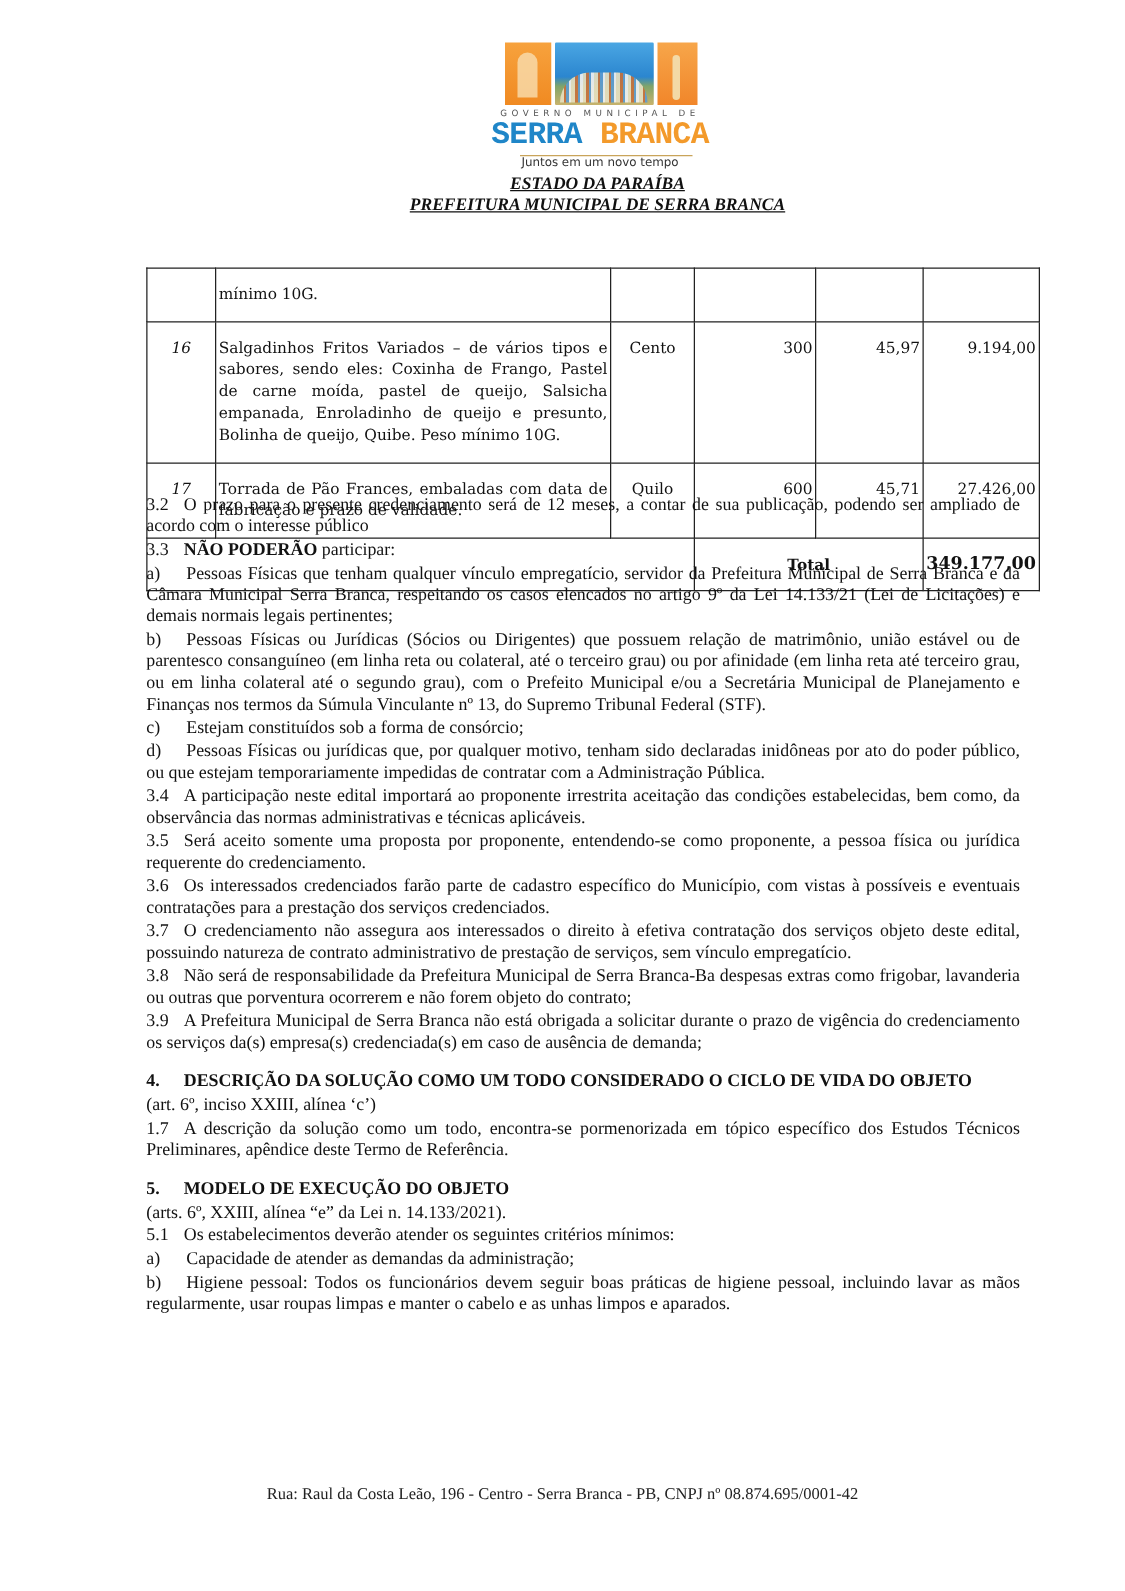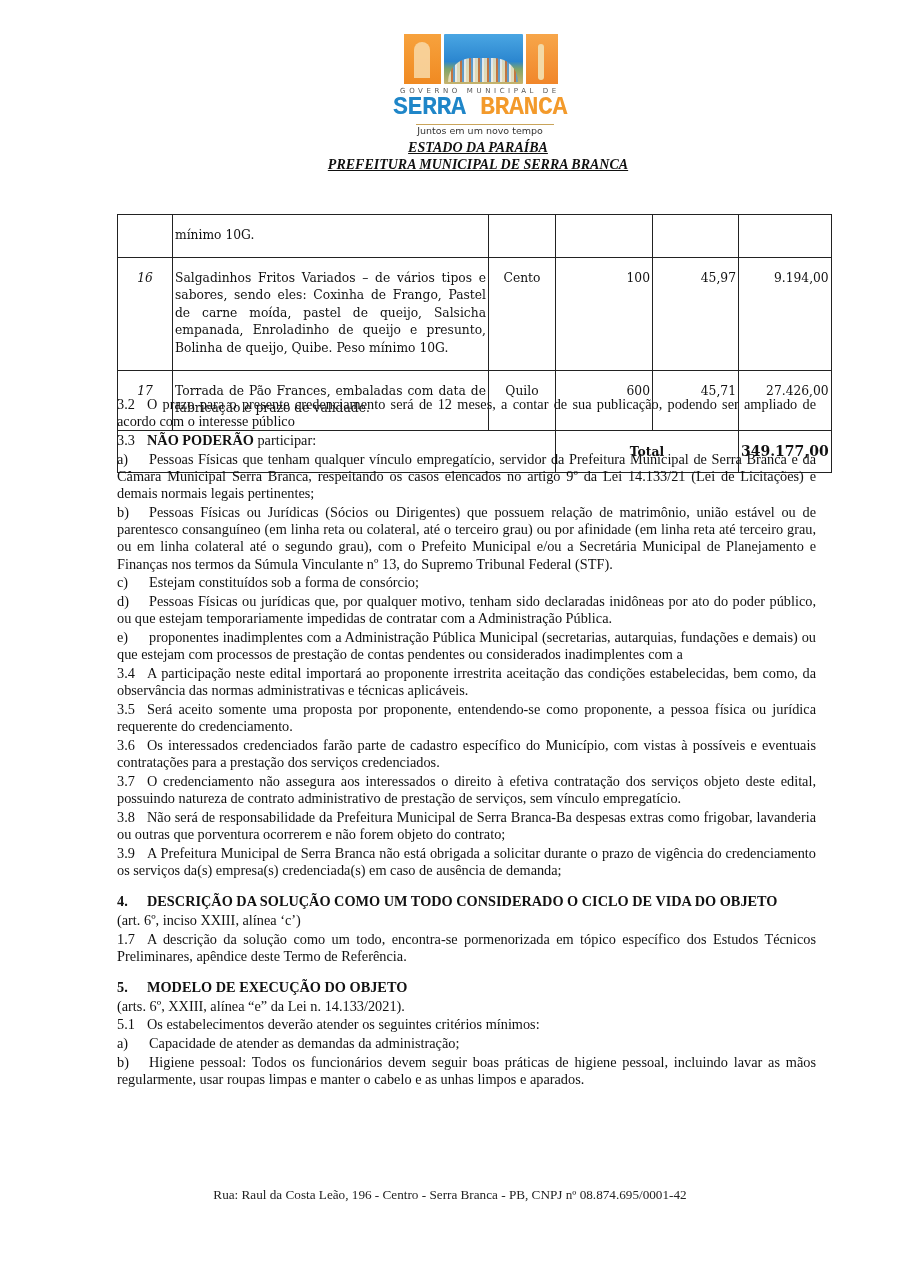--- a/index.html
+++ b/index.html
@@ -80,21 +80,21 @@
       <td class="c2">mínimo 10G.</td>
       <td class="c3"></td>
       <td class="c4"></td>
       <td class="c5"></td>
       <td class="c6"></td>
     </tr>
     <tr class="row-h1">
       <td class="c1">16</td>
       <td class="c2">Salgadinhos Fritos Variados – de vários tipos e sabores, sendo eles: Coxinha de Frango, Pastel de carne moída, pastel de queijo, Salsicha empanada, Enroladinho de queijo e presunto, Bolinha de queijo, Quibe. Peso mínimo 10G.</td>
       <td class="c3">Cento</td>
-      <td class="c4">100</td>
+      <td class="c4">300</td>
       <td class="c5">45,97</td>
       <td class="c6">9.194,00</td>
     </tr>
     <tr class="row-h2">
       <td class="c1">17</td>
       <td class="c2">Torrada de Pão Frances, embaladas com data de fabricação e prazo de validade.</td>
       <td class="c3">Quilo</td>
       <td class="c4">600</td>
       <td class="c5">45,71</td>
       <td class="c6">27.426,00</td>
@@ -107,21 +107,20 @@
   </tbody>
     </table>
 
   <div class="body">
     <p><span class="num">3.2</span><span>O prazo para o presente credenciamento será de 12 meses, a contar de sua publicação, podendo ser ampliado de acordo com o interesse público</span></p>
     <p><span class="num">3.3</span><b>NÃO PODERÃO</b><span> participar:</span></p>
     <p><span class="num sub">a)</span><span>Pessoas Físicas que tenham qualquer vínculo empregatício, servidor da Prefeitura Municipal de Serra Branca e da Câmara Municipal Serra Branca, respeitando os casos elencados no artigo 9º da Lei 14.133/21 (Lei de Licitações) e demais normais legais pertinentes;</span></p>
     <p><span class="num sub">b)</span><span>Pessoas Físicas ou Jurídicas (Sócios ou Dirigentes) que possuem relação de matrimônio, união estável ou de parentesco consanguíneo (em linha reta ou colateral, até o terceiro grau) ou por afinidade (em linha reta até terceiro grau, ou em linha colateral até o segundo grau), com o Prefeito Municipal e/ou a Secretária Municipal de Planejamento e Finanças nos termos da Súmula Vinculante nº 13, do Supremo Tribunal Federal (STF).</span></p>
     <p><span class="num sub">c)</span><span>Estejam constituídos sob a forma de consórcio;</span></p>
     <p><span class="num sub">d)</span><span>Pessoas Físicas ou jurídicas que, por qualquer motivo, tenham sido declaradas inidôneas por ato do poder público, ou que estejam temporariamente impedidas de contratar com a Administração Pública.</span></p>
-    <p><span class="num sub">e)</span><span>proponentes inadimplentes com a Administração Pública Municipal (secretarias, autarquias, fundações e demais) ou que estejam com processos de prestação de contas pendentes ou considerados inadimplentes com a</span></p>
     <p><span class="num">3.4</span><span>A participação neste edital importará ao proponente irrestrita aceitação das condições estabelecidas, bem como, da observância das normas administrativas e técnicas aplicáveis.</span></p>
     <p><span class="num">3.5</span><span>Será aceito somente uma proposta por proponente, entendendo-se como proponente, a pessoa física ou jurídica requerente do credenciamento.</span></p>
     <p><span class="num">3.6</span><span>Os interessados credenciados farão parte de cadastro específico do Município, com vistas à possíveis e eventuais contratações para a prestação dos serviços credenciados.</span></p>
     <p><span class="num">3.7</span><span>O credenciamento não assegura aos interessados o direito à efetiva contratação dos serviços objeto deste edital, possuindo natureza de contrato administrativo de prestação de serviços, sem vínculo empregatício.</span></p>
     <p><span class="num">3.8</span><span>Não será de responsabilidade da Prefeitura Municipal de Serra Branca-Ba despesas extras como frigobar, lavanderia ou outras que porventura ocorrerem e não forem objeto do contrato;</span></p>
     <p><span class="num">3.9</span><span>A Prefeitura Municipal de Serra Branca não está obrigada a solicitar durante o prazo de vigência do credenciamento os serviços da(s) empresa(s) credenciada(s) em caso de ausência de demanda;</span></p>
 
     <div class="gap"></div>
 
     <p class="h"><span class="num">4.</span><span>DESCRIÇÃO DA SOLUÇÃO COMO UM TODO CONSIDERADO O CICLO DE VIDA DO OBJETO</span></p>

